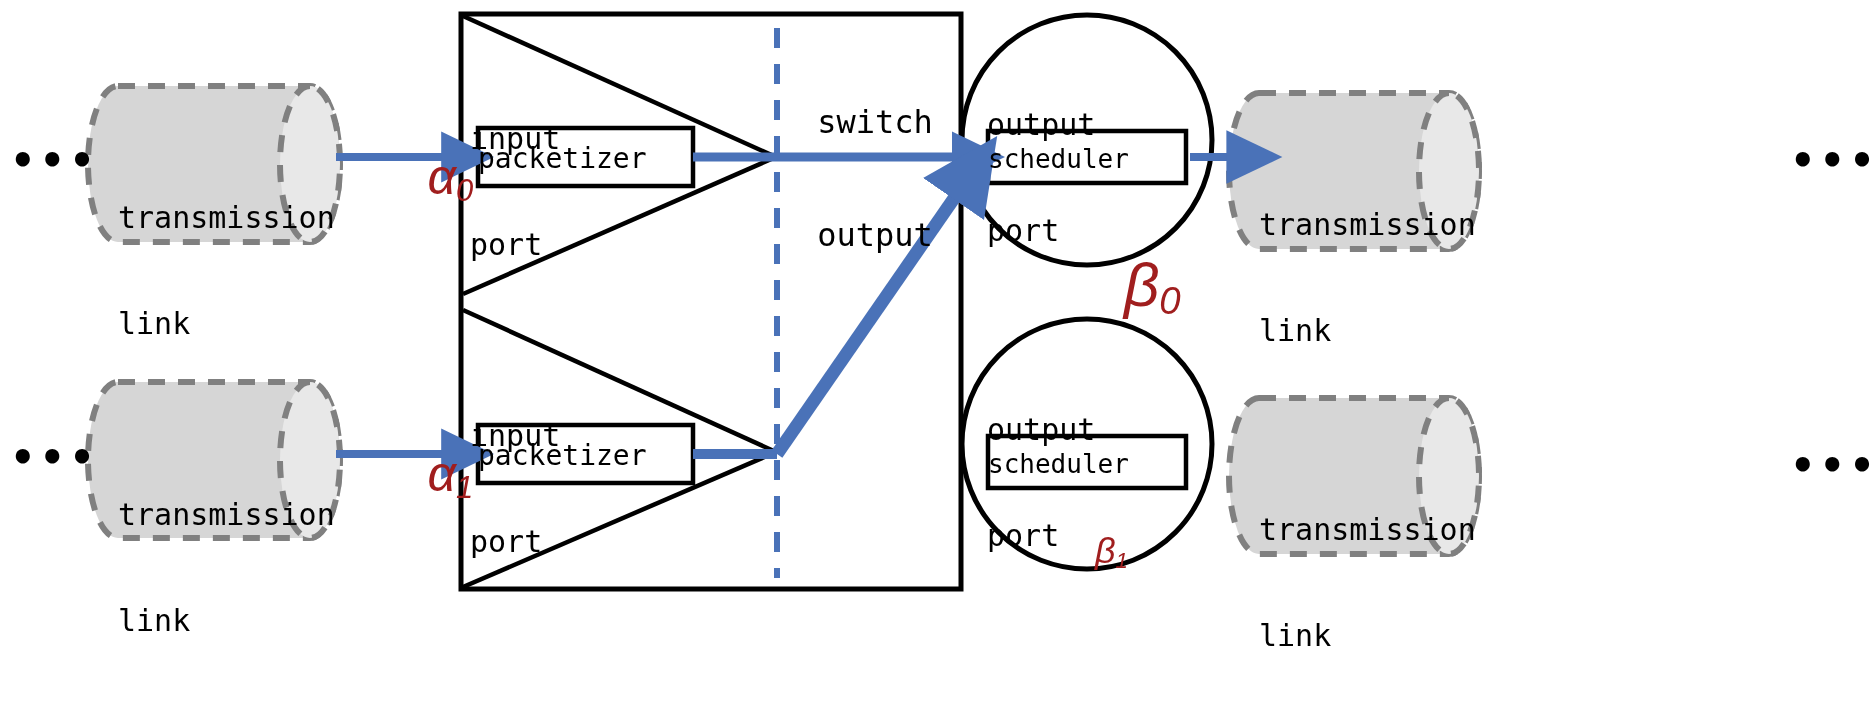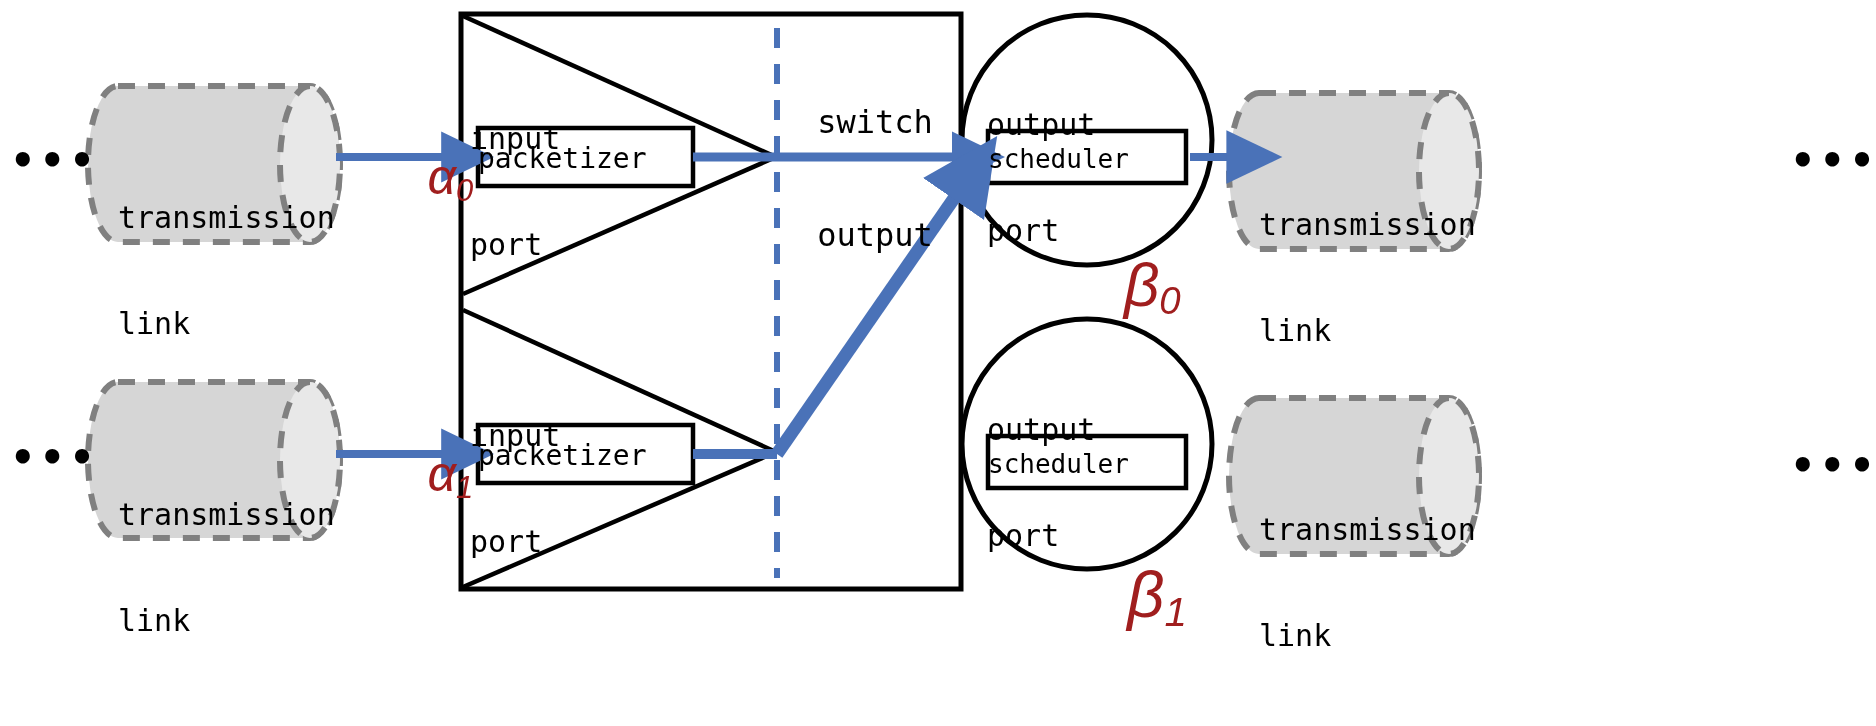--- a/index.html
+++ b/index.html
@@ -158,21 +158,21 @@
   <div class="lbl" style="left:988px;top:144px;width:198px;font-size:26px;">scheduler</div>
   <div class="greek" style="left:1055px;top:192px;font-size:62px;">
     <span>β</span><sub>0</sub>
   </div>
 
   <div class="lbl" style="left:987px;top:341px;width:200px;font-size:30px;">
     <div>output</div>
     <div>port</div>
   </div>
   <div class="lbl" style="left:988px;top:449px;width:198px;font-size:26px;">scheduler</div>
-  <div class="greek" style="left:1055px;top:497px;font-size:65px;">
+  <div class="greek" style="left:1055px;top:497px;font-size:36px;">
     <span>β</span><sub>1</sub>
   </div>
 
   <div class="lbl" style="left:1259px;top:136px;width:192px;font-size:30px;">
     <div>transmission</div>
     <div>link</div>
   </div>
   <div class="lbl" style="left:1259px;top:441px;width:192px;font-size:30px;">
     <div>transmission</div>
     <div>link</div>

